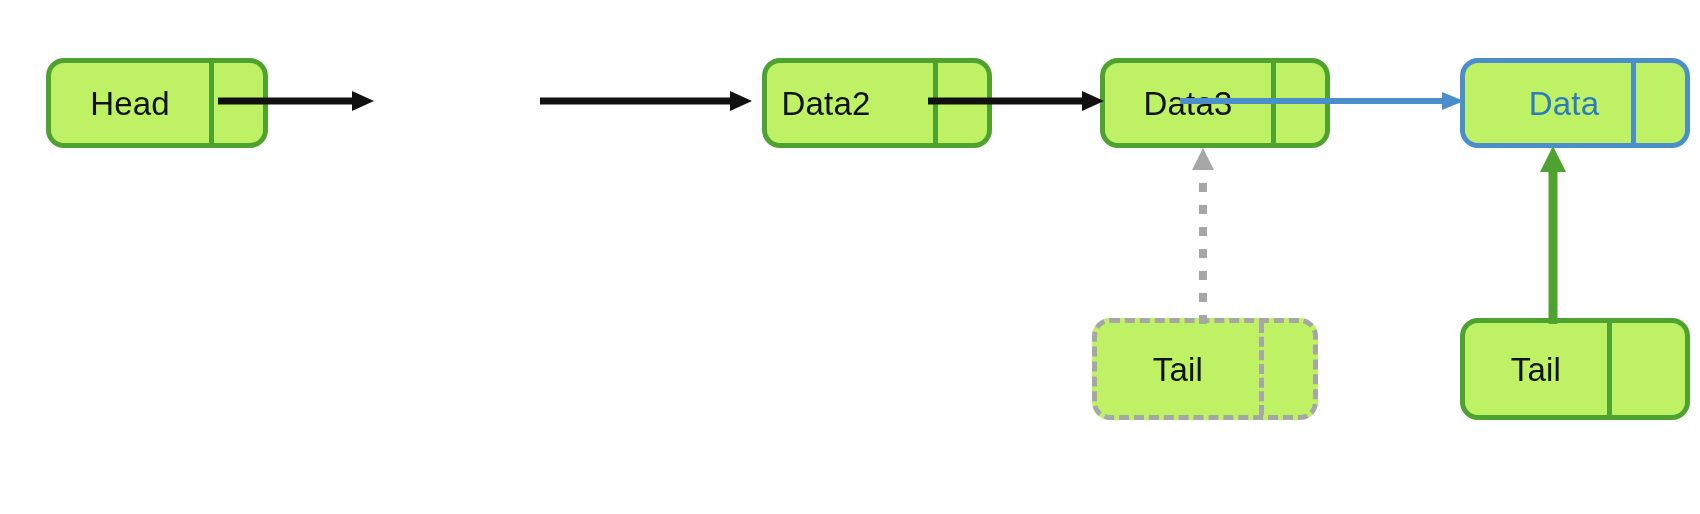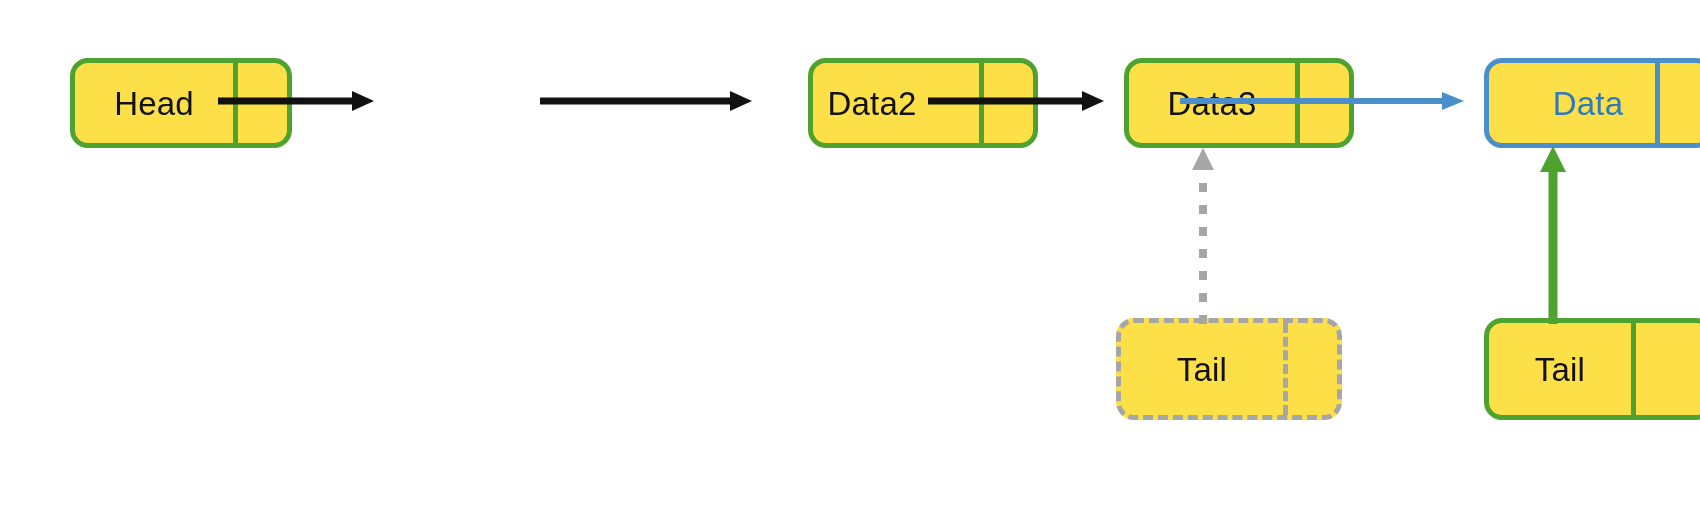--- a/index.html
+++ b/index.html
@@ -14,22 +14,21 @@
     background: #ffffff;
     font-family: "Liberation Sans", sans-serif;
     overflow: hidden;
   }
   .node {
     position: absolute;
     box-sizing: border-box;
     display: flex;
     align-items: stretch;
     border-radius: 18px;
-    background: #fde047;
-    margin-left: 24px;
+    background: #bef264;
   }
   .node .cell-data {
     flex: 1 1 auto;
     display: flex;
     align-items: center;
     justify-content: center;
     font-size: 33px;
     letter-spacing: 0.2px;
     line-height: 1;
     white-space: nowrap;
@@ -70,21 +69,21 @@
 <body>
 
 <div id="canvas">
 
   <div class="node green" style="left:46px; top:58px; width:222px; height:90px;">
     <div class="cell-data">Head</div>
     <div class="cell-ptr" style="width:54px;"></div>
   </div>
 
 
-  <div class="node green" style="left:784px; top:58px; width:230px; height:90px;gap:48px;">
+  <div class="node green" style="left:762px; top:58px; width:230px; height:90px;gap:48px;">
     <div class="cell-data">Data2</div>
     <div class="cell-ptr" style="width:54px;"></div>
   </div>
 
   <div class="node green" style="left:1100px; top:58px; width:230px; height:90px;">
     <div class="cell-data">Data3</div>
     <div class="cell-ptr" style="width:54px;"></div>
   </div>
 
   <div class="node blue" style="left:1460px; top:58px; width:230px; height:90px;padding-left:32px;">

